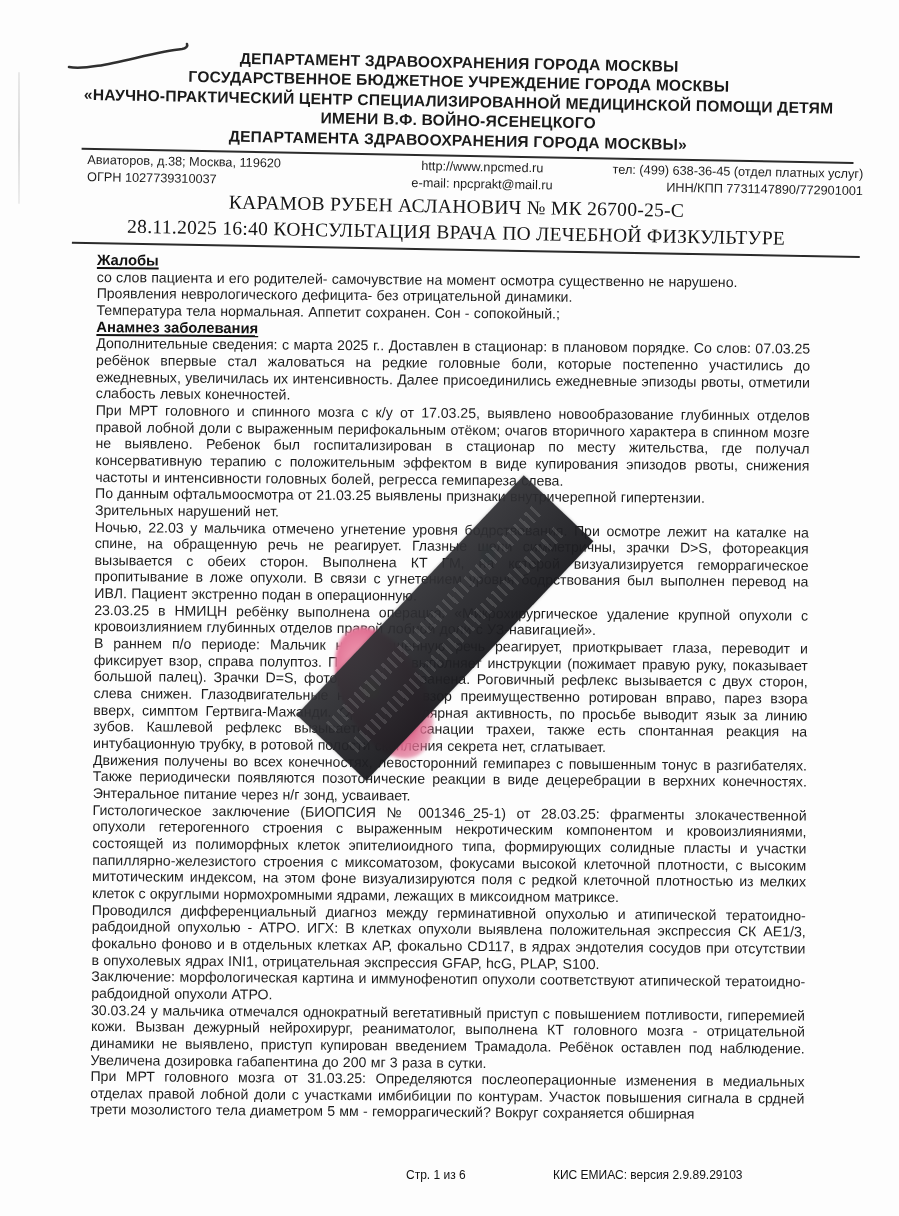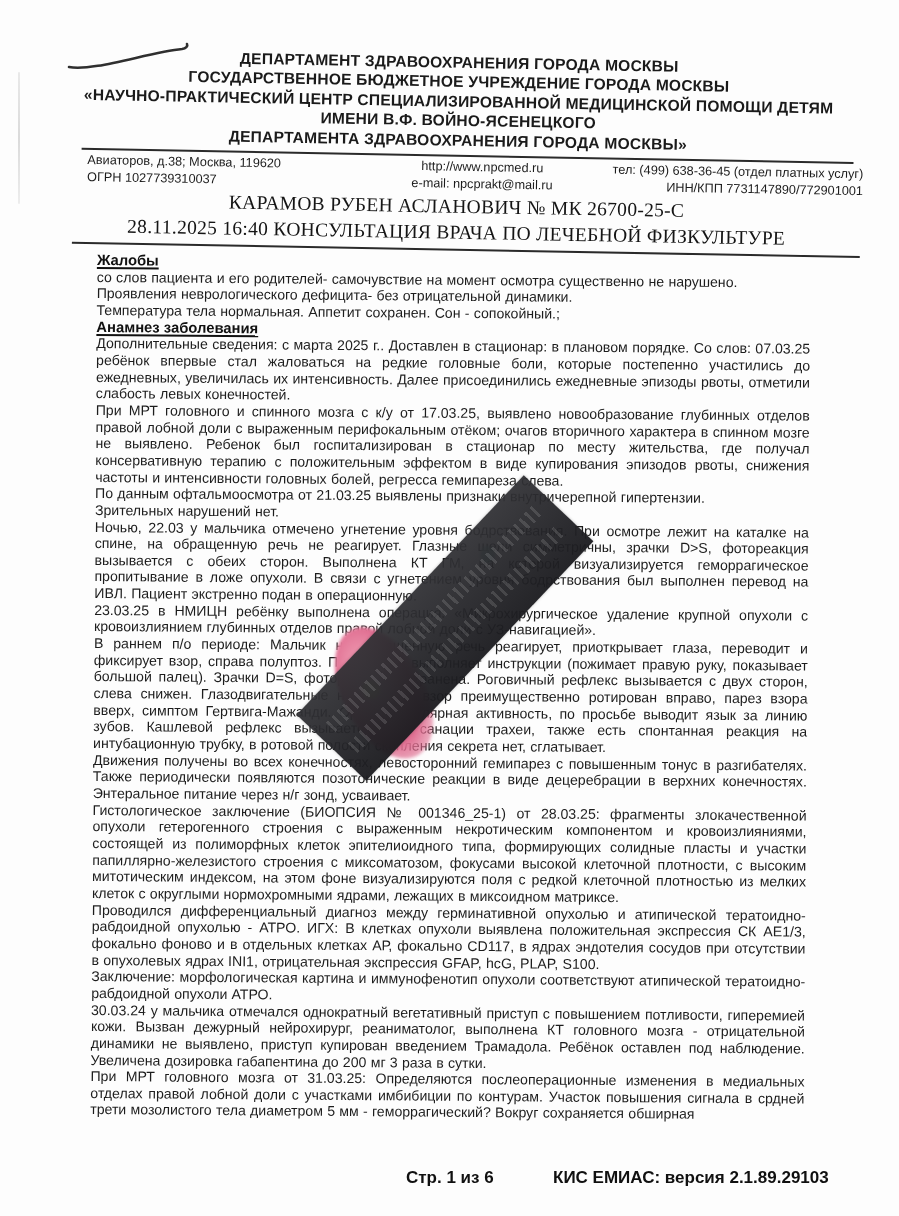--- a/index.html
+++ b/index.html
@@ -89,21 +89,21 @@
     background:repeating-linear-gradient(90deg,
       rgba(255,255,255,.16) 0 3px, rgba(255,255,255,0) 3px 8px);
     -webkit-mask:linear-gradient(transparent 0 22%, #000 22% 40%, transparent 40% 62%, #000 62% 80%, transparent 80%);
             mask:linear-gradient(transparent 0 22%, #000 22% 40%, transparent 40% 62%, #000 62% 80%, transparent 80%);
     opacity:.8;
   }
 
   
   .footer{
     position:absolute;top:1168px;left:0;width:899px;height:24px;
-    font-weight:bold;font-size:17px;color:#101010;
+    font-weight:normal;font-size:12px;color:#101010;
   }
   .footer-page{position:absolute;left:406px;top:0;white-space:nowrap;}
   .footer-version{position:absolute;left:553px;top:0;white-space:nowrap;}
 </style>
 </head>
 <body>
 
 <div class="page">
 
   <div class="artifact-line"></div>
@@ -171,16 +171,16 @@
         </div>
     </div>
   </div>
 
   <div class="wm-dot-teal"></div>
   <div class="wm-stamp"></div>
   <div class="wm-band"></div>
 
   <div class="footer">
     <span class="footer-page">Стр. 1 из 6</span>
-    <span class="footer-version">КИС ЕМИАС: версия 2.1.89.29103</span>
+    <span class="footer-version">КИС ЕМИАС: версия 2.9.89.29103</span>
   </div>
 
 </div>
 
 </body></html>

